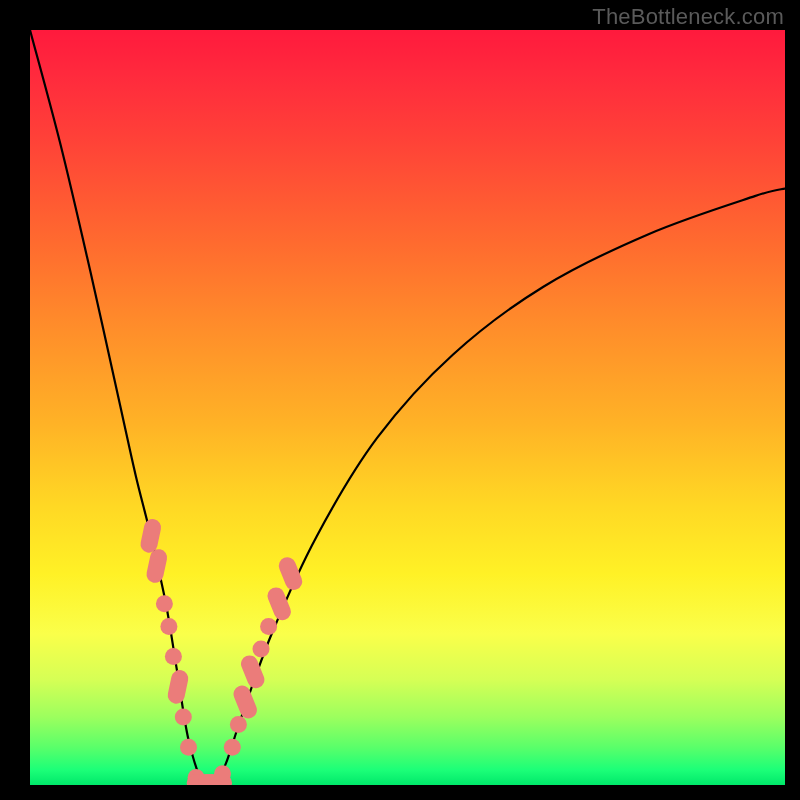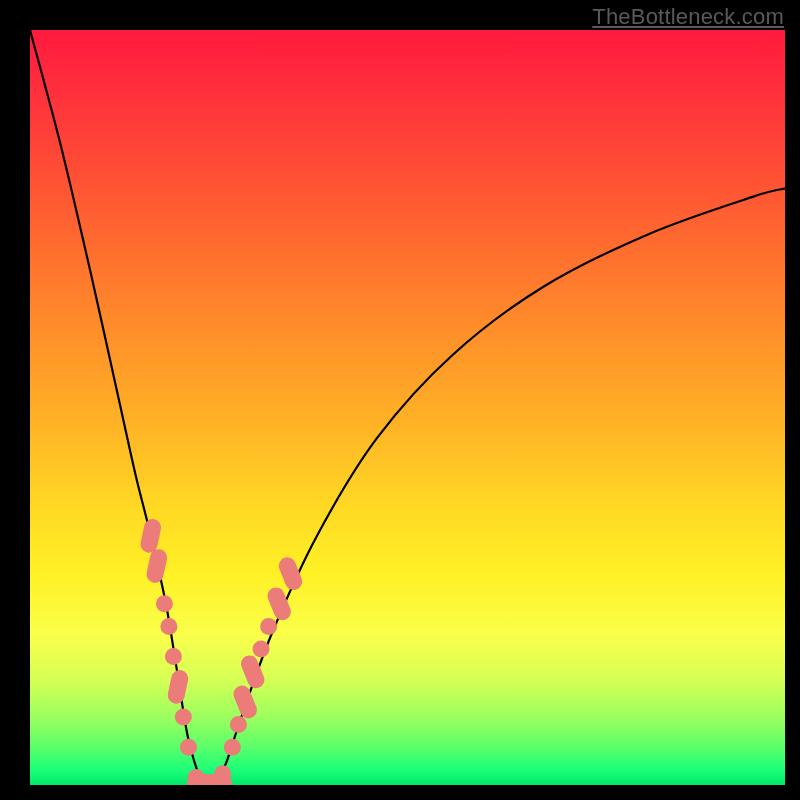--- a/index.html
+++ b/index.html
@@ -42,21 +42,20 @@
   }
   .watermark {
     position: absolute;
     top: 4px;
     right: 16px;
     font-size: 22px;
     font-weight: 500;
     color: #5a5a5a;
     letter-spacing: 0.2px;
     user-select: none;
-    text-decoration: underline;
   }
   svg.curve {
     position: absolute;
     inset: 0;
     width: 755px;
     height: 755px;
     overflow: visible;
   }
   .curve-path {
     fill: none;

